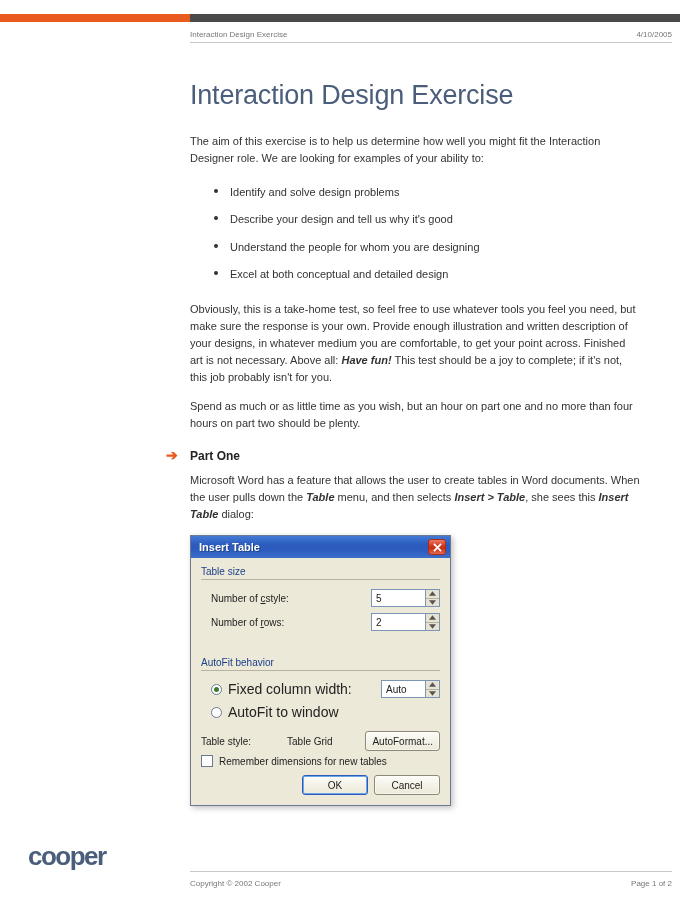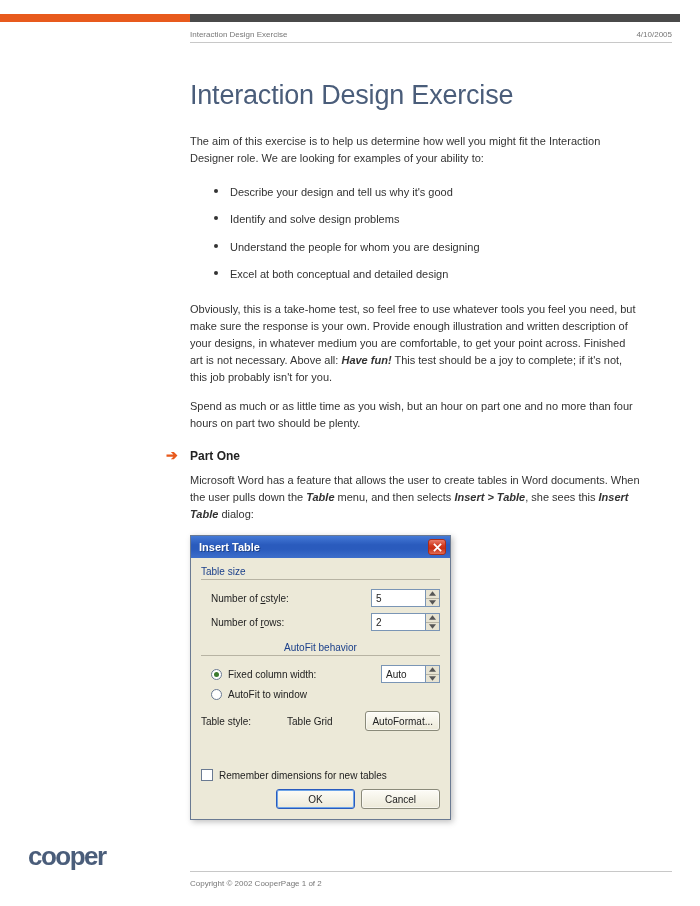--- a/index.html
+++ b/index.html
@@ -48,59 +48,59 @@
   .spinbox { display: flex; align-items: stretch; }
   .spinbox .sp-input { width: 54px; height: 18px; border: 1px solid #7a95b5; border-right: none; background: #fff; padding: 0 4px; font-size: 10px; display: flex; align-items: center; }
   .spinbox .sp-btns { width: 15px; display: flex; flex-direction: column; border: 1px solid #7a95b5; background: #e7e3d2; }
   .spinbox .sp-btns .btn { flex: 1; display: flex; align-items: center; justify-content: center; border-bottom: 1px solid #b7b3a3; }
   .spinbox .sp-btns .btn:last-child { border-bottom: none; }
   .spinbox .sp-btns svg { width: 7px; height: 5px; }
 
   .radio-row { display: flex; align-items: center; padding: 3px 0 3px 10px; }
   .radio { width: 11px; height: 11px; border: 1px solid #6a7a92; border-radius: 50%; background: #fff; margin-right: 6px; position: relative; flex-shrink: 0; }
   .radio.selected::after { content: ""; position: absolute; left: 2px; top: 2px; width: 5px; height: 5px; background: #3b7a2f; border-radius: 50%; }
-  .radio-lbl { font-size: 10px; flex: 1; }
+  .radio-lbl { font-size: 14px; flex: 1; }
 
   .stylerow { display: flex; align-items: center; padding: 8px 0 4px 0; gap: 32px; }
   .stylerow .lbl { font-size: 10px; }
   .stylerow .val { font-size: 10px; margin-left: 4px; flex: 1; }
   .win-btn { height: 20px; background: linear-gradient(#fdfcf7, #ece9d8); border: 1px solid #8a8a7a; border-radius: 3px; font-size: 10px; padding: 0 6px; display: inline-flex; align-items: center; justify-content: center; box-shadow: inset 0 0 0 1px rgba(255,255,255,0.5); }
 
-  .check-row { display: flex; align-items: center; margin-top: 34px; margin-bottom: 8px; }
+  .check-row { display: flex; align-items: center; margin-bottom: 8px; }
   .checkbox { width: 12px; height: 12px; border: 1px solid #6a7a92; background: #fff; margin-right: 6px; }
 
   .btn-row { display: flex; justify-content: flex-end; gap: 6px; }
-  .btn-row .win-btn { width: 79px; }
+  .btn-row .win-btn { width: 66px; }
   .btn-row .win-btn.default { border-color: #2a5bbd; box-shadow: 0 0 0 1px #6ea5e8 inset; }
 
   
   .footer-rule { position: absolute; left: 190px; right: 28px; bottom: 34px; height: 1px; background: #c8c8c8; }
-  .footer-row { position: absolute; left: 190px; right: 28px; bottom: 18px; display: flex; font-size: 8px; color: #777; }
+  .footer-row { position: absolute; left: 190px; right: 28px; bottom: 18px; display: flex; justify-content: space-between; font-size: 8px; color: #777; }
   .logo { position: absolute; left: 28px; bottom: 34px; font-family: Tahoma, Verdana, sans-serif; font-size: 26px; font-weight: bold; letter-spacing: -1.5px; color: #4a5d7a; }
 </style>
 </head>
 <body>
 
 <div class="top-orange"></div>
 <div class="top-gray"></div>
 
 <div class="header-row">
   <span>Interaction Design Exercise</span>
   <span>4/10/2005</span>
 </div>
 <div class="header-rule"></div>
 
 <div class="content">
   <h1>Interaction Design Exercise</h1>
 
   <p class="body">The aim of this exercise is to help us determine how well you might fit the Interaction Designer role. We are looking for examples of your ability to:</p>
 
   <ul class="bullets">
+    <li>Identify and solve design problems</li>
     <li>Describe your design and tell us why it's good</li>
-    <li>Identify and solve design problems</li>
     <li>Understand the people for whom you are designing</li>
     <li>Excel at both conceptual and detailed design</li>
   </ul>
 
   <p class="body">
     <span>Obviously, this is a take-home test, so feel free to use whatever tools you feel you need, but make sure the response is your own. Provide enough illustration and written description of your designs, in whatever medium you are comfortable, to get your point across. Finished art is not necessary. Above all: </span><span class="bold">Have fun!</span><span> This test should be a joy to complete; if it's not, this job probably isn't for you.</span>
   </p>
 
   <p class="body">Spend as much or as little time as you wish, but an hour on part one and no more than four hours on part two should be plenty.</p>
 
@@ -159,21 +159,21 @@
                 </div>
               <div class="btn">
                   <svg viewBox="0 0 8 5">
                     <path d="M0 0 L4 5 L8 0 Z" fill="#555"></path>
                   </svg>
                 </div>
             </div>
           </div>
         </div>
 
-        <div class="group-label" style="margin-top:8px;text-align:center;">AutoFit behavior</div>
+        <div class="group-label" style="margin-top:23px;">AutoFit behavior</div>
         <div class="group-rule"></div>
 
         <div class="radio-row">
           <div class="radio selected"></div>
           <span class="radio-lbl"><span>Fixed column </span><span class="u">w</span><span>idth:</span></span>
           <div class="spinbox">
             <div class="sp-input" style="width:44px;">Auto</div>
             <div class="sp-btns">
               <div class="btn">
                   <svg viewBox="0 0 8 5">

